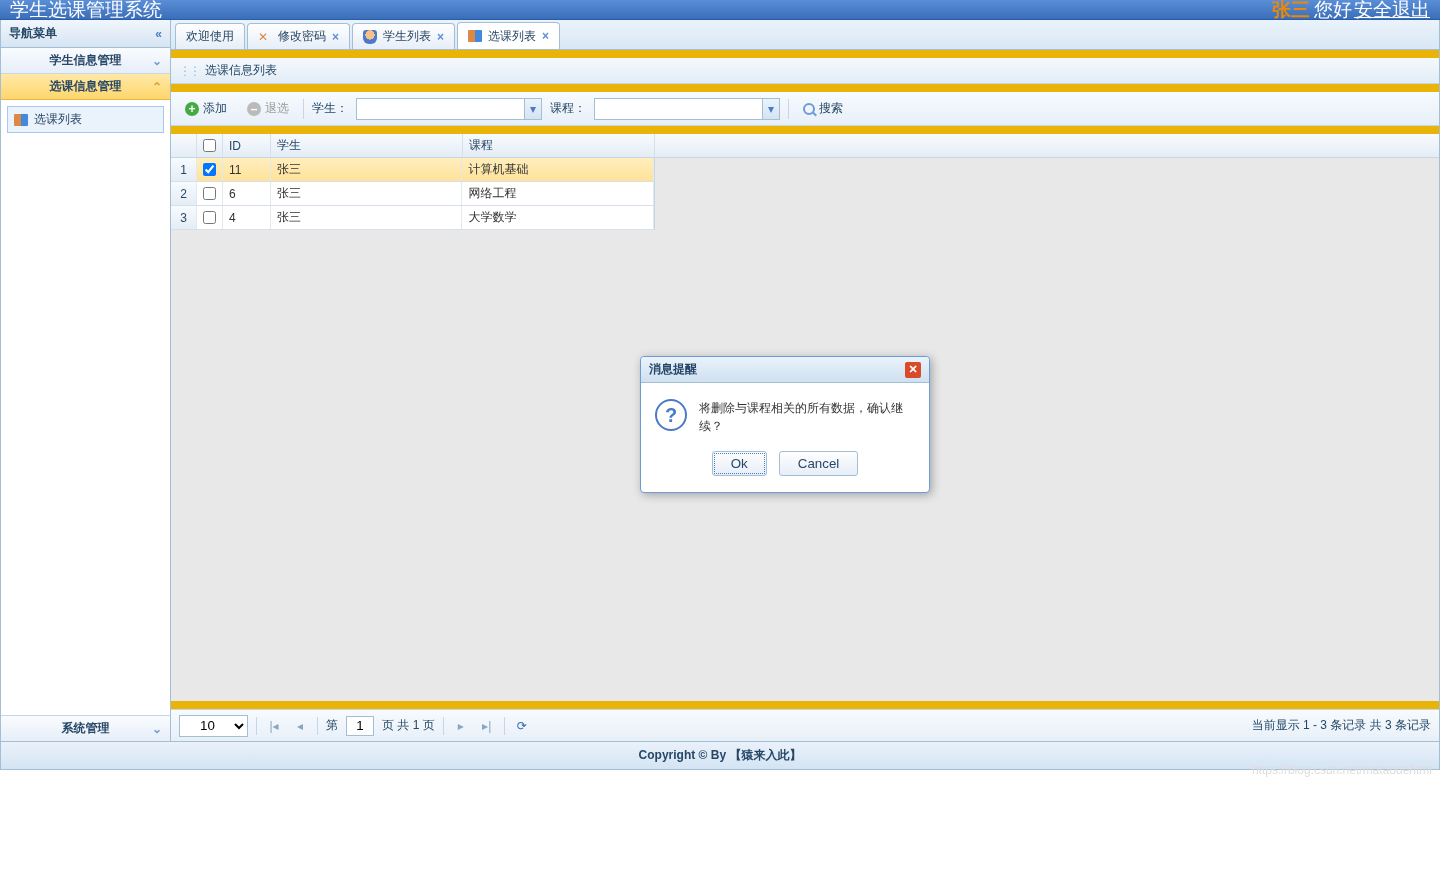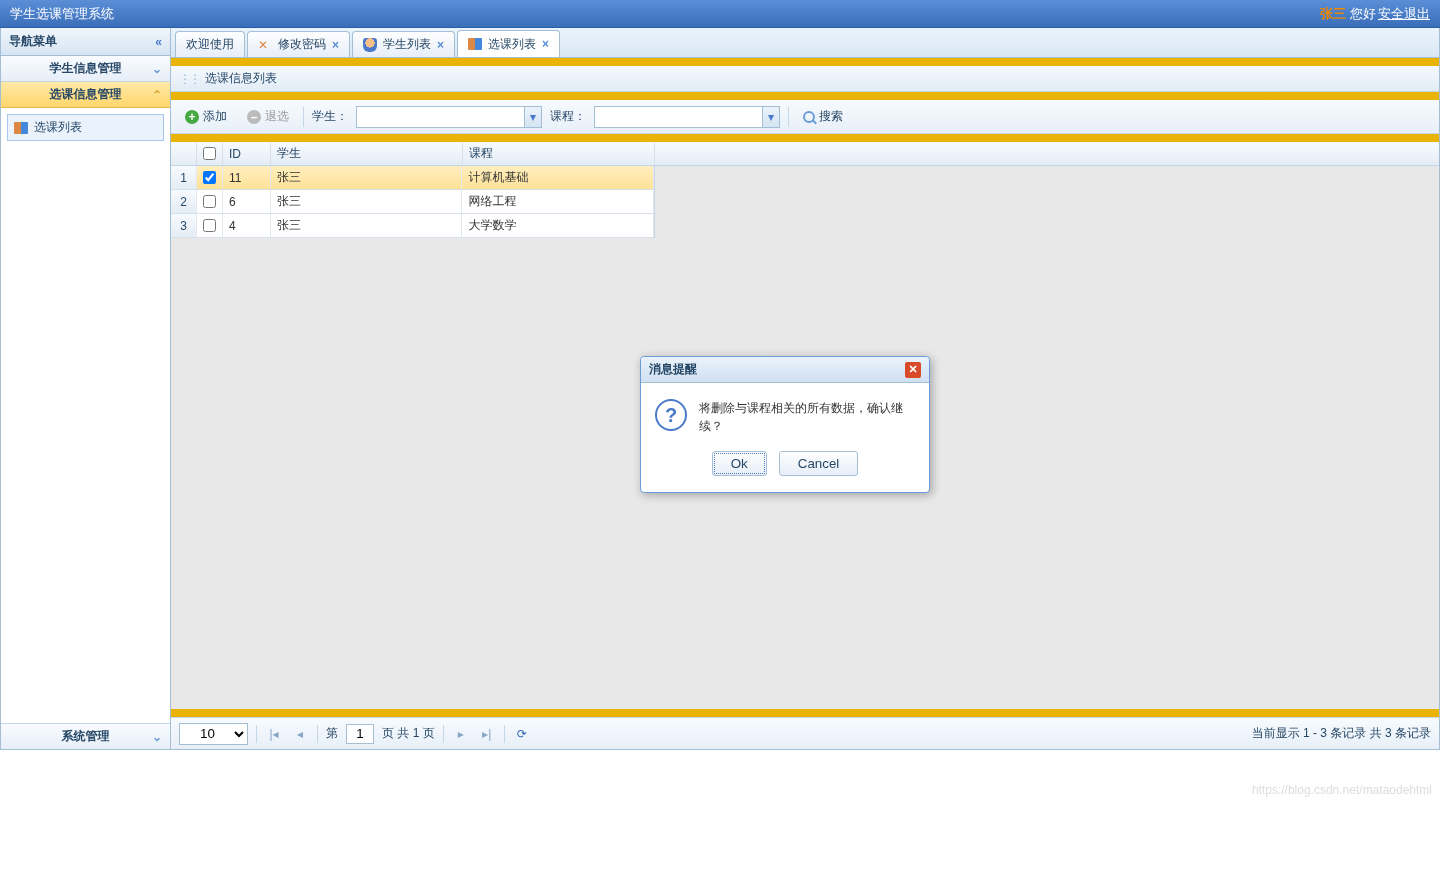--- a/index.html
+++ b/index.html
@@ -1,20 +1,20 @@
 <!DOCTYPE html>
 <html><head>
 <meta charset="utf-8">
 <style>
 * { box-sizing: border-box; margin: 0; padding: 0; font-family: "Microsoft YaHei", Arial, sans-serif; }
 body { background: #fff; font-size: 12px; color: #333; }
 
 .app { width: 1440px; height: 889px; position: relative; }
 
-.topbar { height: 28px; background: linear-gradient(#5a8fd8, #3a6eb8); border-bottom: 1px solid #2a5da8; display: flex; align-items: center; padding: 0 10px; color: #fff; font-size: 13px; }
+.topbar { height: 20px; background: linear-gradient(#5a8fd8, #3a6eb8); border-bottom: 1px solid #2a5da8; display: flex; align-items: center; padding: 0 10px; color: #fff; font-size: 19px; }
 .topbar .spacer { flex: 1; }
 .topbar .user { color: #e80; font-weight: bold; margin-right: 4px; }
 .topbar .greet { margin-right: 2px; }
 .topbar a { color: #fff; text-decoration: underline; cursor: pointer; }
 
 .main { display: flex; height: 722px; border: 1px solid #a4bed4; border-top: none; }
 
 .sidebar { width: 170px; background: #f4f4f4; border-right: 1px solid #a4bed4; display: flex; flex-direction: column; }
 .side-header { height: 28px; display: flex; align-items: center; padding: 0 8px; background: linear-gradient(#f1f6fc, #d6e4f3); border-bottom: 1px solid #a4bed4; font-weight: bold; color: #264766; }
 .side-header .collapse { margin-left: auto; color: #4a7ac9; }
@@ -74,21 +74,21 @@
 .dlg-title { height: 26px; background: linear-gradient(#eaf3fb, #cfe0f1); border-bottom: 1px solid #a4bed4; display: flex; align-items: center; padding: 0 8px; color: #264766; font-weight: bold; border-radius: 4px 4px 0 0; }
 .dlg-title .spacer { flex: 1; }
 .dlg-close { width: 16px; height: 16px; background: #d94a2a; color: #fff; display: flex; align-items: center; justify-content: center; border-radius: 2px; font-size: 11px; cursor: pointer; }
 .dlg-body { padding: 16px 14px 10px; display: flex; gap: 12px; }
 .dlg-icon { width: 32px; height: 32px; border: 2px solid #4a7ac9; border-radius: 50%; display: flex; align-items: center; justify-content: center; color: #4a7ac9; font-size: 20px; font-weight: bold; flex-shrink: 0; }
 .dlg-msg { flex: 1; color: #333; line-height: 1.5; }
 .dlg-buttons { padding: 6px 14px 16px; display: flex; justify-content: center; gap: 12px; }
 .dlg-btn { padding: 4px 18px; border: 1px solid #a4bed4; background: linear-gradient(#fefefe, #e7eef8); border-radius: 3px; cursor: pointer; color: #264766; }
 .dlg-btn.focus { outline: 1px dotted #4a7ac9; outline-offset: -3px; }
 
-.watermark { position: absolute; right: 8px; bottom: 92px; color: #ddd; font-size: 12px; }
+.watermark { position: absolute; right: 8px; bottom: 112px; color: #ddd; font-size: 12px; }
 
 .icon-book { display: inline-block; width: 14px; height: 12px; background: linear-gradient(90deg,#d84 50%,#48d 50%); border-radius: 1px; }
 .icon-wrench { display: inline-block; width: 14px; height: 14px; position: relative; }
 .icon-wrench::before { content: "✕"; color: #d84; font-size: 12px; }
 .icon-user { display: inline-block; width: 14px; height: 14px; background: radial-gradient(circle at 50% 35%, #f8c088 40%, transparent 41%), linear-gradient(#4a7ac9,#4a7ac9); border-radius: 3px 3px 6px 6px; }
 .icon-plus { display: inline-block; width: 14px; height: 14px; border-radius: 50%; background: #4a4; color: #fff; text-align: center; line-height: 14px; font-weight: bold; }
 .icon-minus { display: inline-block; width: 14px; height: 14px; border-radius: 50%; background: #bbb; color: #fff; text-align: center; line-height: 14px; font-weight: bold; }
 .icon-search { display: inline-block; width: 12px; height: 12px; border: 2px solid #6b9bd8; border-radius: 50%; position: relative; }
 .icon-search::after { content: ""; position: absolute; width: 5px; height: 2px; background: #6b9bd8; bottom: -2px; right: -4px; transform: rotate(45deg); }
 </style>
@@ -238,20 +238,23 @@
         <div class="pg-btn">▸</div>
         <div class="pg-btn">▸|</div>
         <div class="pg-sep"></div>
         <div class="pg-btn en">⟳</div>
         <span class="spacer"></span>
         <span class="pg-text">当前显示 1 - 3 条记录 共 3 条记录</span>
       </div>
     </div>
   </div>
 
+  <div class="footer">
+    <span>Copyright © By 【猿来入此】</span>
+  </div>
 
   <div class="dialog">
     <div class="dlg-title">
       <span>消息提醒</span>
       <span class="spacer"></span>
       <span class="dlg-close">✕</span>
     </div>
     <div class="dlg-body">
       <div class="dlg-icon">?</div>
       <div class="dlg-msg">将删除与课程相关的所有数据，确认继续？</div>

